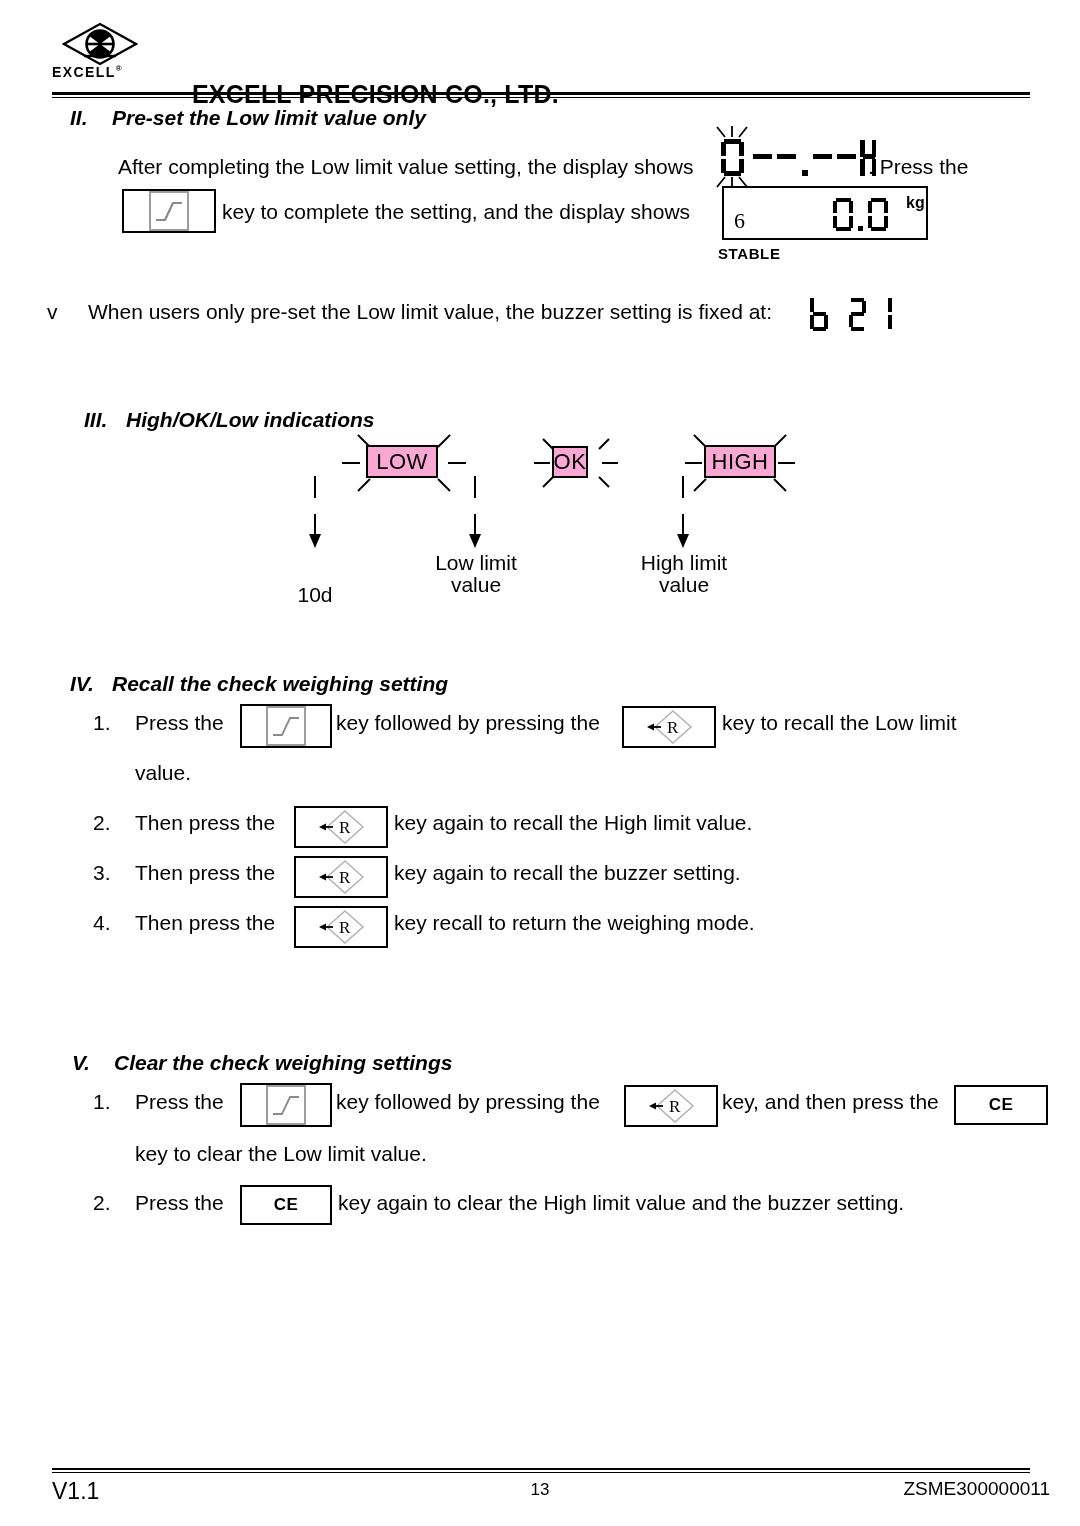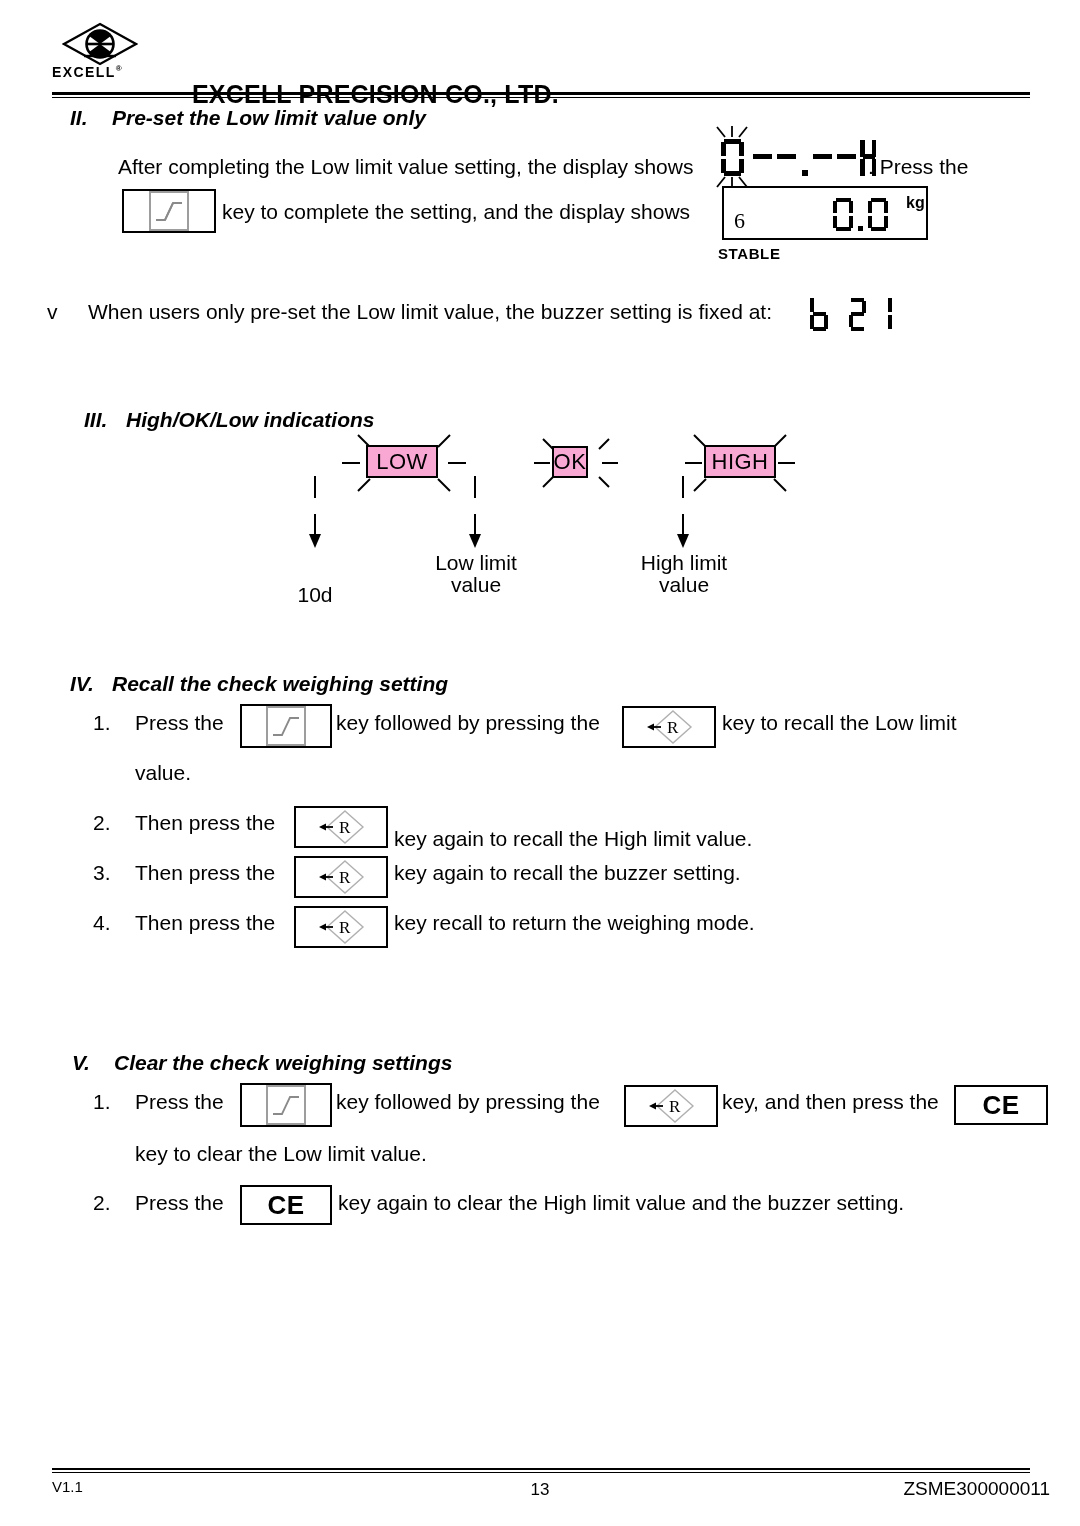--- a/index.html
+++ b/index.html
@@ -87,21 +87,21 @@
     width: 978px;
     height: 5px;
     border-top: 2px solid #000;
     border-bottom: 1px solid #000;
     box-sizing: border-box;
   }
   .footer-left {
     position: absolute;
     left: 52px;
     top: 1478px;
-    font-size: 15px;
+    font-size: 23px;
   }
   .footer-center {
     position: absolute;
     left: 0;
     top: 1480px;
     width: 1080px;
     text-align: center;
     font-size: 17px;
   }
   .footer-right {
@@ -146,21 +146,21 @@
   }
   .key-inner-sq {
     width: 40px;
     height: 40px;
     border: 2px solid #9d9d9d;
     box-sizing: border-box;
     position: relative;
   }
   .ramp-svg { display:block; }
   .key-ce {
-    font-size: 26px;
+    font-size: 17px;
     font-weight: bold;
     letter-spacing: 0.5px;
   }
 
   
   .seg-group { position: absolute; }
 
   
   .lcd-panel {
     position: absolute;
@@ -440,21 +440,21 @@
   <div class="list-num" style="left:93px; top:811px;">2.</div>
   <div class="body-text" style="left:135px; top:811px;">Then press the</div>
   <div class="key-box" style="left:294px; top:806px; width:94px; height:42px;">
     <svg width="72" height="38" viewBox="0 0 72 38">
       <polygon points="40,3 58,19 40,35 22,19" fill="none" stroke="#b0b0b0" stroke-width="1.4"></polygon>
       <line x1="16" y1="19" x2="28" y2="19" stroke="#000" stroke-width="1.8"></line>
       <polygon points="14,19 21,15.5 21,22.5" fill="#000"></polygon>
       <text x="34" y="25" font-family="Liberation Serif, serif" font-size="17" fill="#000">R</text>
     </svg>
   </div>
-  <div class="body-text" style="left:394px; top:811px;margin-top:16px;">key again to recall the High limit value.</div>
+  <div class="body-text" style="left:394px; top:811px;">key again to recall the High limit value.</div>
 
   <div class="list-num" style="left:93px; top:861px;">3.</div>
   <div class="body-text" style="left:135px; top:861px;">Then press the</div>
   <div class="key-box" style="left:294px; top:856px; width:94px; height:42px;">
     <svg width="72" height="38" viewBox="0 0 72 38">
       <polygon points="40,3 58,19 40,35 22,19" fill="none" stroke="#b0b0b0" stroke-width="1.4"></polygon>
       <line x1="16" y1="19" x2="28" y2="19" stroke="#000" stroke-width="1.8"></line>
       <polygon points="14,19 21,15.5 21,22.5" fill="#000"></polygon>
       <text x="34" y="25" font-family="Liberation Serif, serif" font-size="17" fill="#000">R</text>
     </svg>

